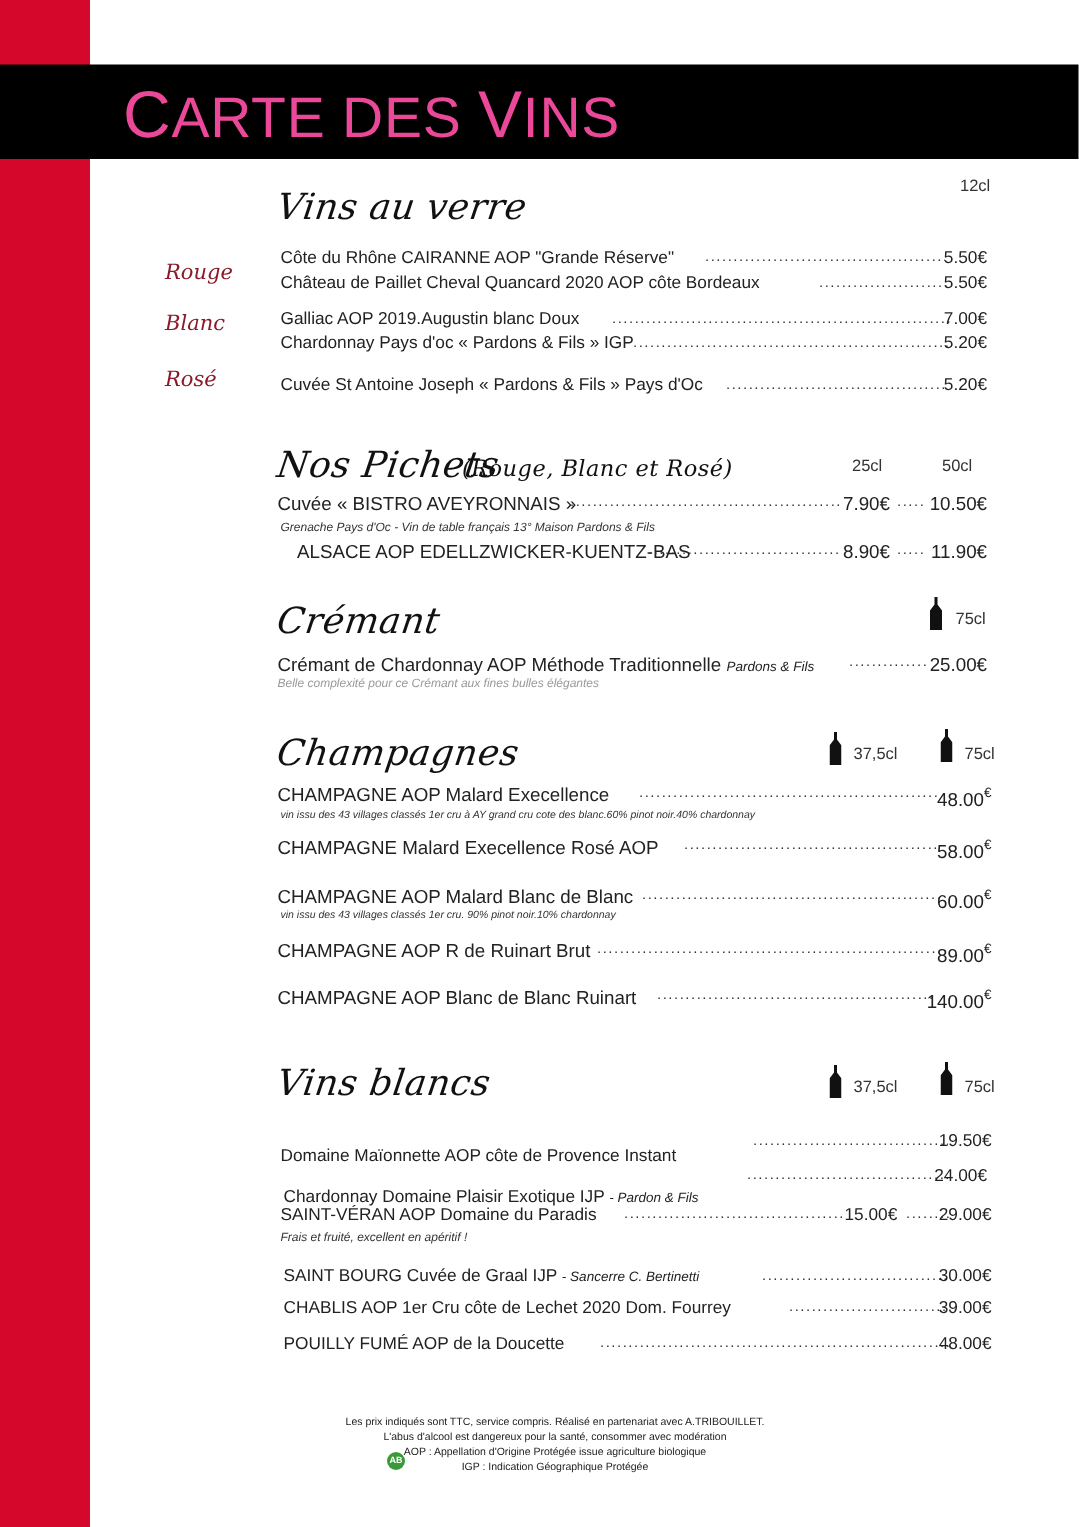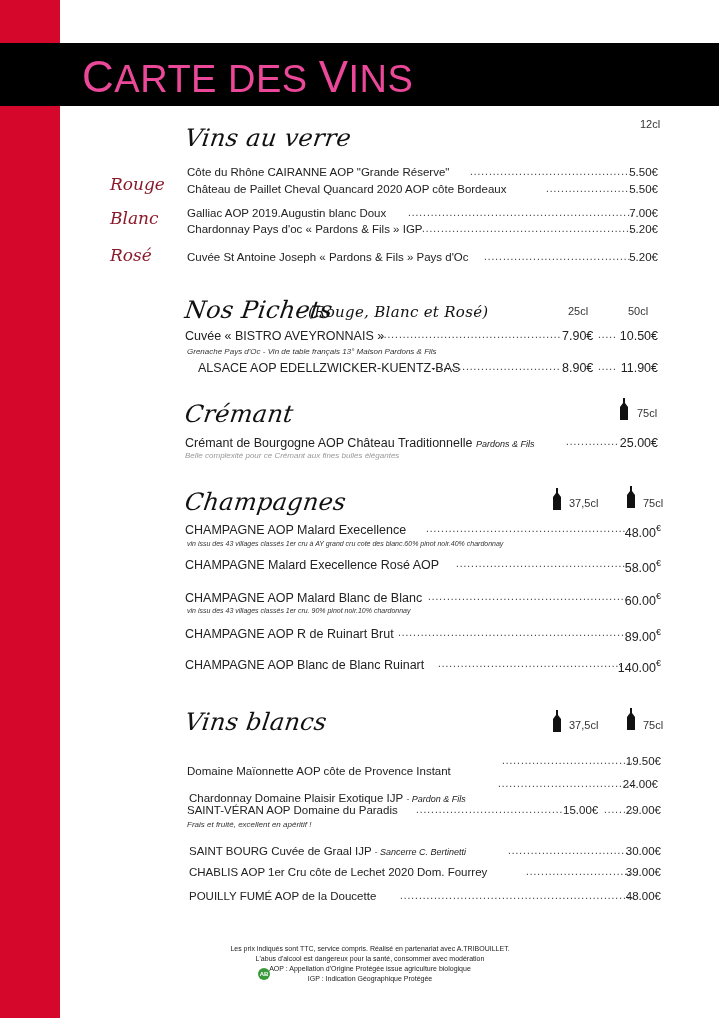--- a/index.html
+++ b/index.html
@@ -13,21 +13,21 @@
       position: absolute; left: 82px; top: 55px; color: #ec4899;
       font-family: "Liberation Sans", sans-serif; font-size: 38px; letter-spacing: 0.5px;
       font-variant: small-caps; line-height: 1;
     }
     .title .big { font-size: 44px; }
     .script {
       font-family: "DejaVu Serif", serif; font-style: italic; color: #111;
       position: absolute; letter-spacing: 0.3px;
     }
     .h2 { font-size: 24px; transform: skewX(-8deg); }
-    .cat { position: absolute; left: 110px; font-size: 17px; color: #8a1a2a; font-family: "DejaVu Serif", serif; font-style: italic; }
+    .cat { position: absolute; left: 110px; font-size: 14px; color: #8a1a2a; font-family: "DejaVu Serif", serif; font-style: italic; }
     .row { position: absolute; font-size: 11.5px; white-space: nowrap; color: #222; }
     .row.big { font-size: 12.5px; }
     .lead { position: absolute; overflow: hidden; white-space: nowrap; color: #333; font-size: 10px; letter-spacing: 1px; }
     .price { position: absolute; font-size: 11.5px; text-align: right; white-space: nowrap; color: #222; }
     .price.big { font-size: 12.5px; }
     sup.eur { font-size: 9px; vertical-align: 6px; }
     .note { position: absolute; font-size: 8px; font-style: italic; color: #333; white-space: nowrap; }
     .note.grey { color: #999; }
     .small-it { font-size: 9px; font-style: italic; }
     .size { position: absolute; font-size: 11px; color: #333; }
@@ -84,21 +84,21 @@
 <div class="lead" style="left:432px; top:361px; width:128px;">.............................................</div>
 <div class="price big" style="left:562px; top:361px;">8.90€</div>
 <div class="lead" style="left:598px; top:361px; width:22px;">.....</div>
 <div class="price big" style="right:61px; top:361px;">11.90€</div>
 
 <div class="script h2" style="left:185px; top:400px;">Crémant</div>
 <svg class="bottle" style="left:620px; top:398px;" viewBox="0 0 8 22">
     <path d="M3 0h2v5l3 4v13H0V9l3-4z" fill="#111"></path>
   </svg>
 <div class="size" style="left:637px; top:407px;">75cl</div>
-<div class="row big" style="left:185px; top:436px;"><span>Crémant de Bourgogne AOP Château Traditionnelle</span> <span class="small-it">Pardons &amp; Fils</span></div>
+<div class="row big" style="left:185px; top:436px;"><span>Crémant de Chardonnay AOP Méthode Traditionnelle</span> <span class="small-it">Pardons &amp; Fils</span></div>
 <div class="lead" style="left:566px; top:436px; width:52px;">................</div>
 <div class="price big" style="right:61px; top:436px;">25.00€</div>
 <div class="note grey" style="left:185px; top:451px;">Belle complexité pour ce Crémant aux fines bulles élégantes</div>
 
 <div class="script h2" style="left:185px; top:488px;">Champagnes</div>
 <svg class="bottle" style="left:553px; top:488px;" viewBox="0 0 8 22">
     <path d="M3 0h2v5l3 4v13H0V9l3-4z" fill="#111"></path>
   </svg>
 <div class="size" style="left:569px; top:497px;">37,5cl</div>
 <svg class="bottle" style="left:627px; top:486px;" viewBox="0 0 8 22">

